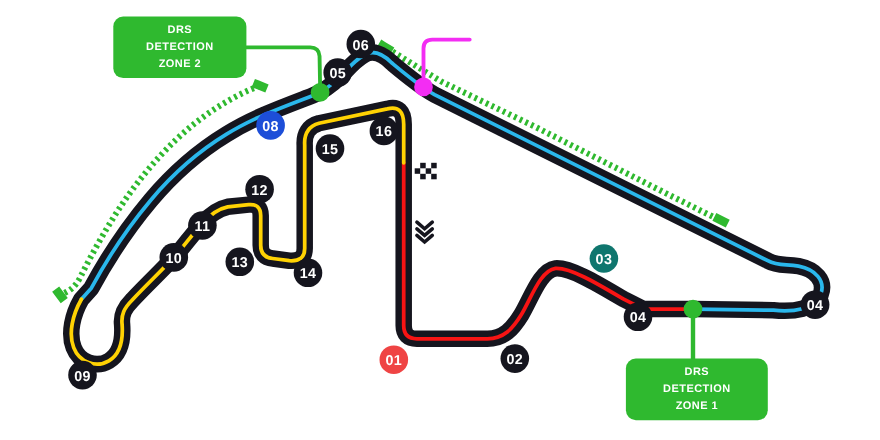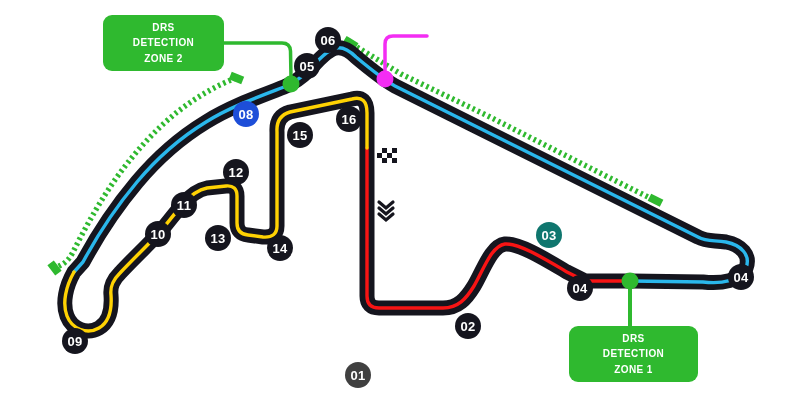--- a/index.html
+++ b/index.html
@@ -82,21 +82,21 @@
     </g>
 
     <g fill="none" stroke-width="3.2" stroke-linecap="round" stroke-linejoin="miter" stroke="#15151e">
       <polyline points="379,202 386,208 393,202"></polyline>
       <polyline points="379,208 386,214 393,208"></polyline>
       <polyline points="379,214 386,220 393,214"></polyline>
     </g>
   </svg>
 
   <div style="position:absolute;left:0;top:0;width:800px;height:400px;">
-      <div class="corner" style="left: 345px; top: 314px; background: #404040; color: rgb(255, 255, 255); margin-top: 48px;">01</div>
+      <div class="corner" style="left: 345px; top: 314px; background: #ef4444; color: rgb(255, 255, 255);">01</div>
       <div class="corner" style="left: 455px; top: 313px; background: rgb(21, 21, 30); color: rgb(255, 255, 255); text-align: center;">02</div>
       <div class="corner" style="left: 488px; top: 222px; background: #0f766e; color: rgb(255, 255, 255); margin-left: 48px;">03</div>
       <div class="corner" style="left: 567px; top: 275px; background: rgb(21, 21, 30); color: rgb(255, 255, 255);">04</div>
       <div class="corner" style="left: 728px; top: 264px; background: rgb(21, 21, 30); color: rgb(255, 255, 255);">04</div>
       <div class="corner" style="left: 315px; top: 27px; background: rgb(21, 21, 30); color: rgb(255, 255, 255);">06</div>
       <div class="corner" style="left: 294px; top: 53px; background: rgb(21, 21, 30); color: rgb(255, 255, 255);">05</div>
       <div class="corner" style="left: 233px; top: 101px; background: #1d4ed8; color: rgb(255, 255, 255);">08</div>
       <div class="corner" style="left: 62px; top: 328px; background: rgb(21, 21, 30); color: rgb(255, 255, 255);">09</div>
       <div class="corner" style="left: 145px; top: 221px; background: rgb(21, 21, 30); color: rgb(255, 255, 255);">10</div>
       <div class="corner" style="left: 171px; top: 192px; background: rgb(21, 21, 30); color: rgb(255, 255, 255);">11</div>

